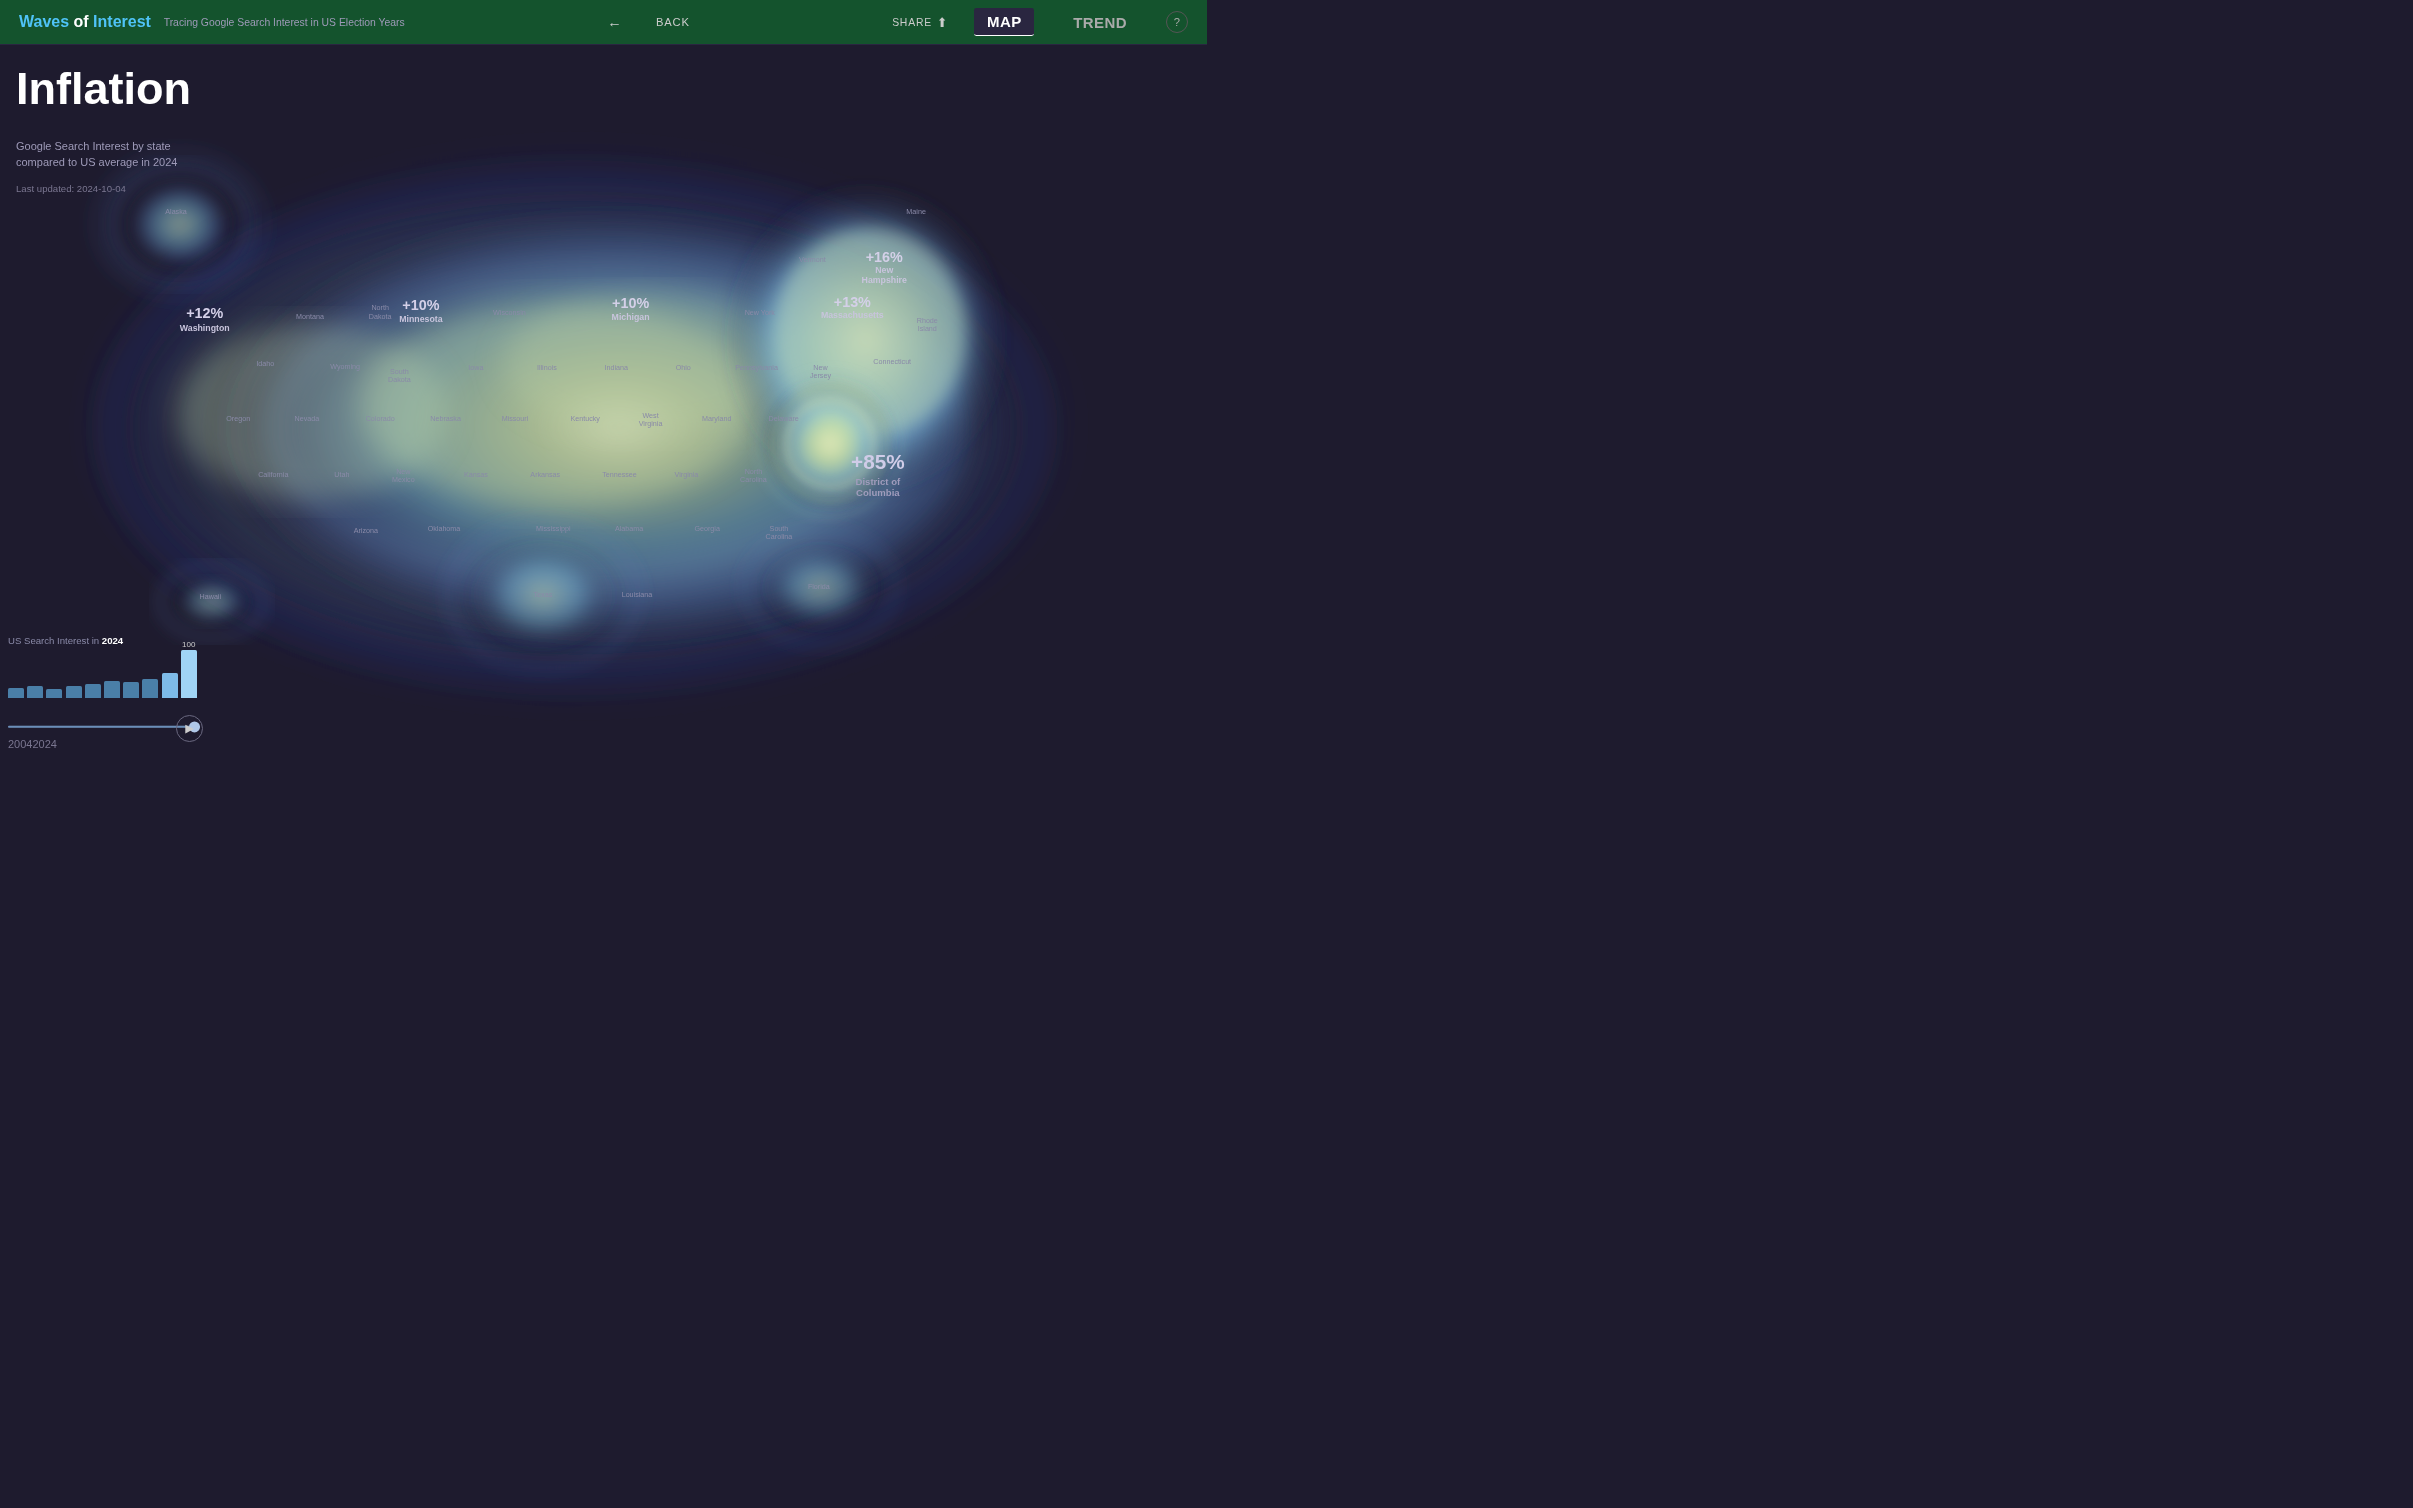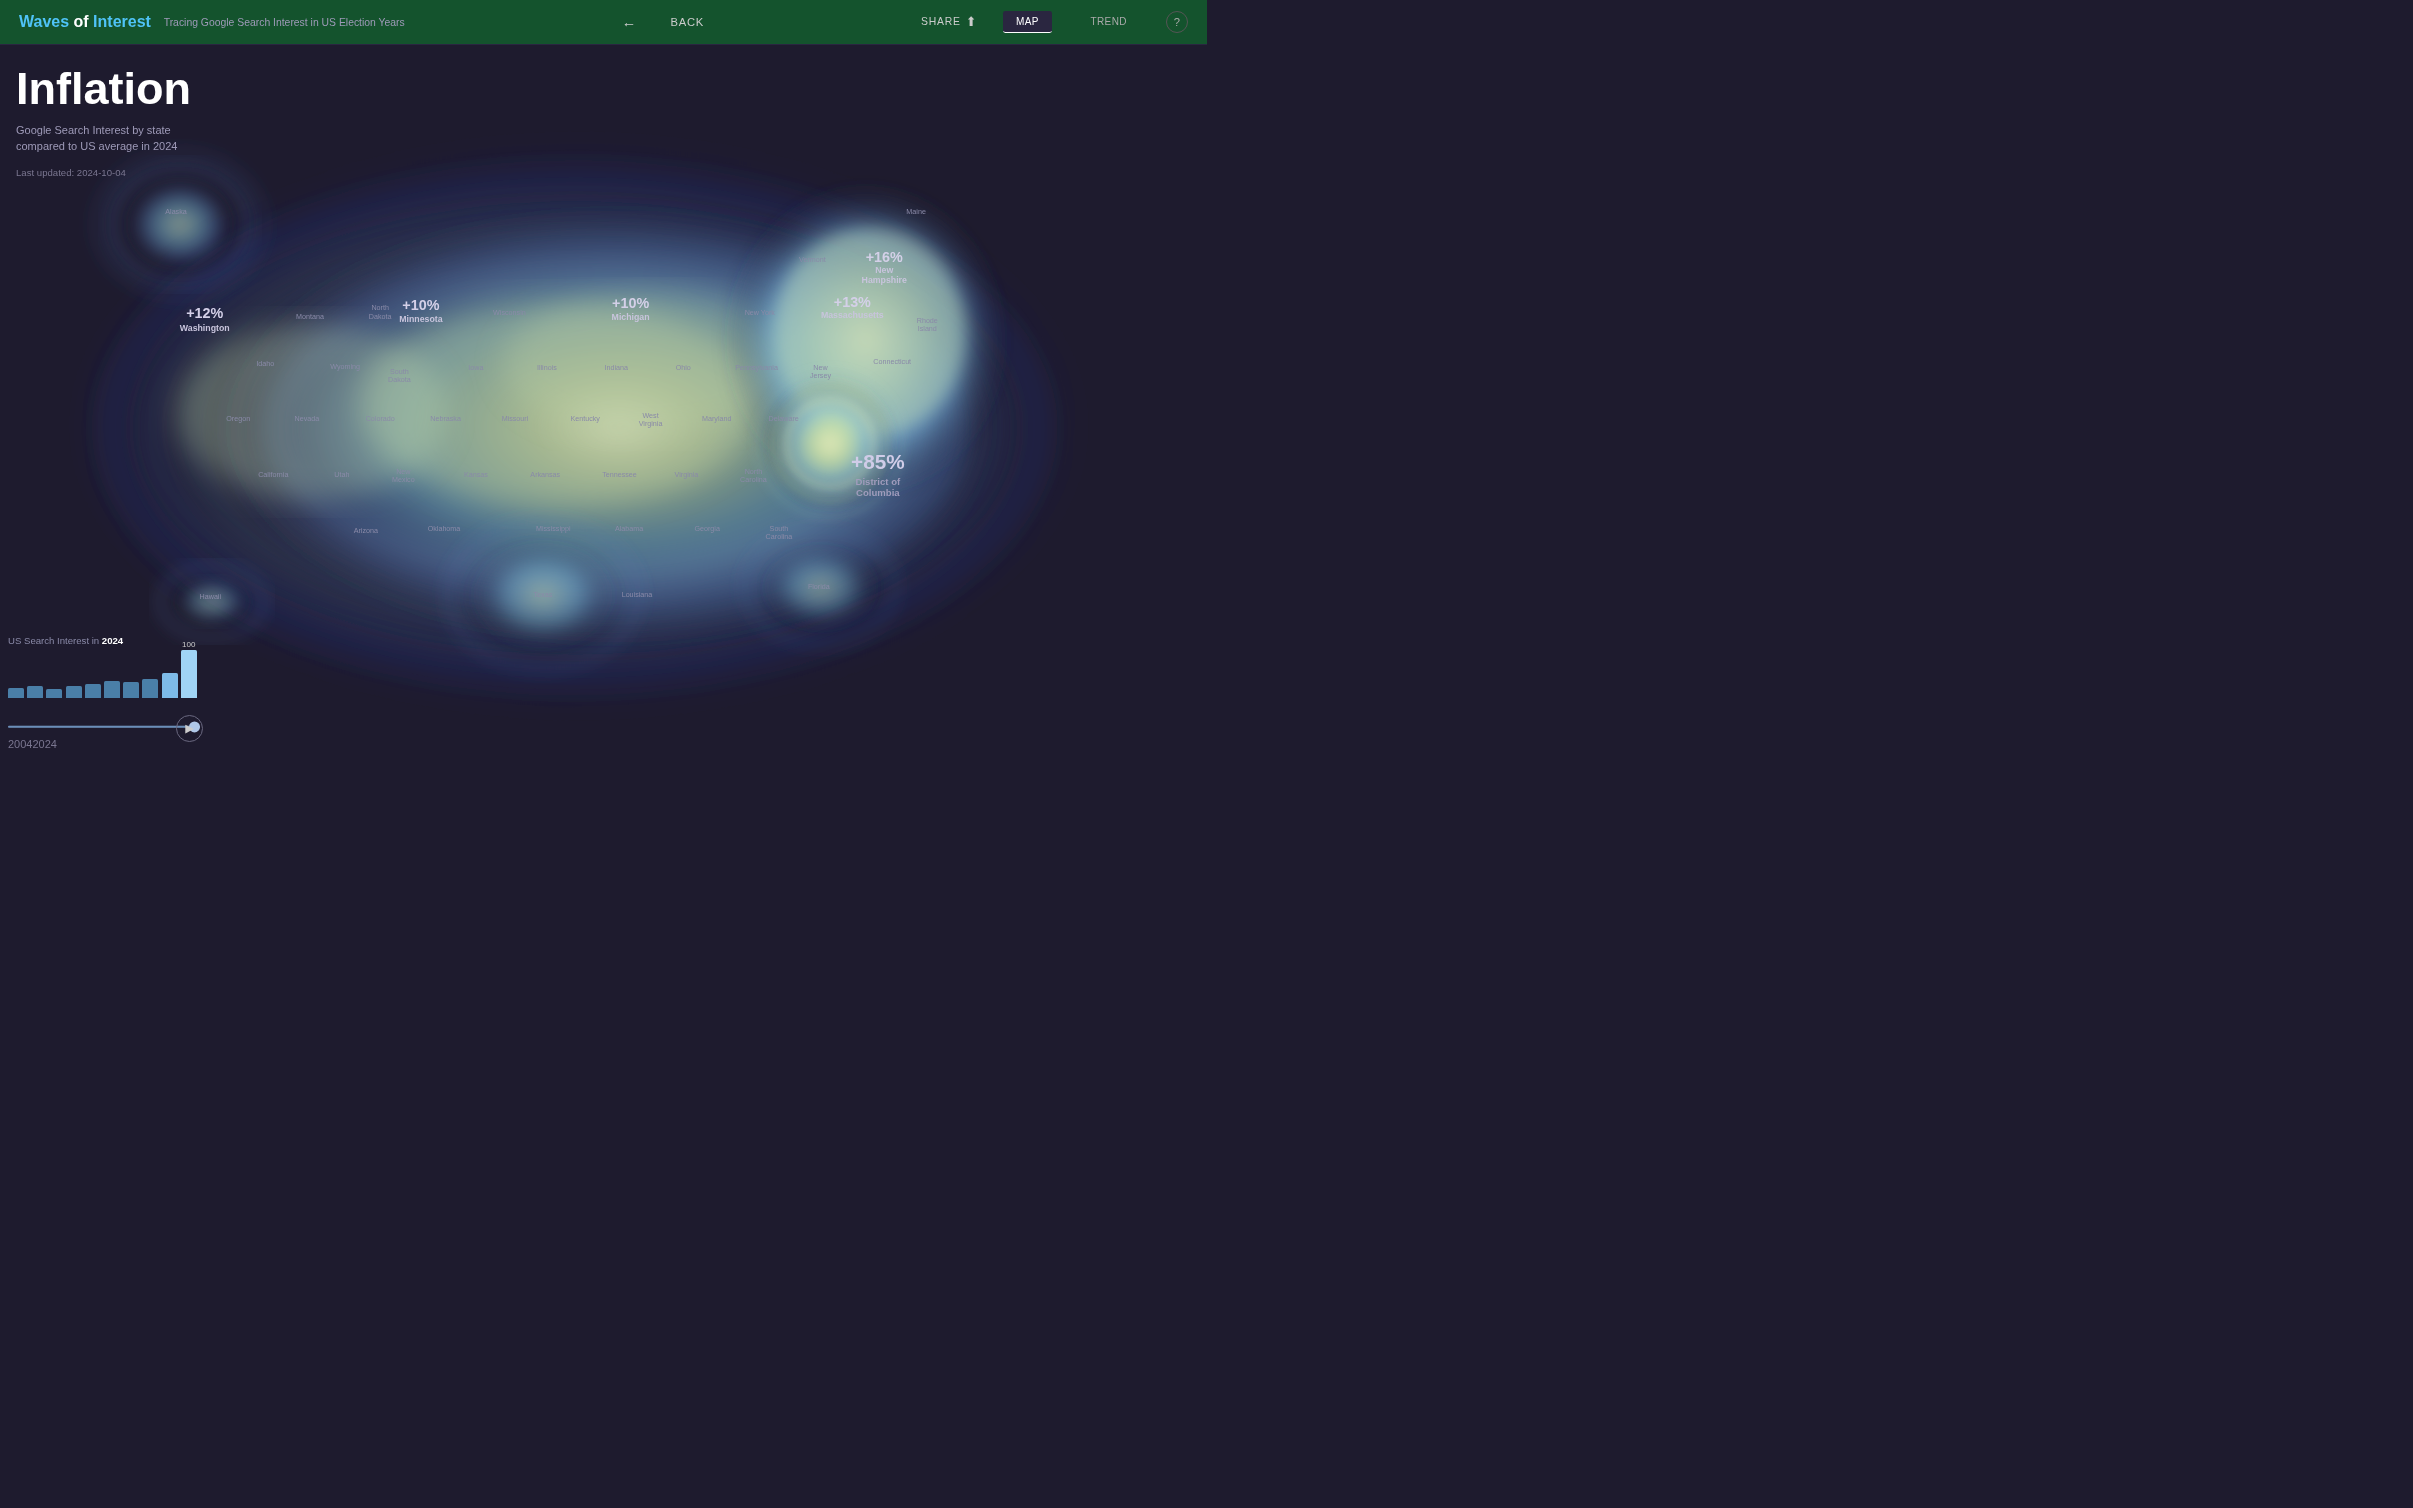--- a/index.html
+++ b/index.html
@@ -75,23 +75,23 @@
       letter-spacing: 0.8px;
     }
     .share-icon {
       font-size: 12.8px;
     }
     .tab-btn {
       padding: 4.8px 12.8px;
       border: none;
       background: none;
       color: #aaa;
-      font-size: 10px;
+      font-size: 15px;
       cursor: pointer;
-      font-weight: 400;
+      font-weight: 700;
       letter-spacing: 0.4px;
     }
     .tab-btn.active {
       color: #fff;
       border-bottom: 1.6px solid #fff;
       background: #2a2640;
       border-radius: 2.4px;
     }
     .help-btn {
       width: 22.3px;
@@ -122,21 +122,21 @@
       top: 0;
       width: 223px;
       padding: 19px 16px;
       z-index: 10;
     }
     .topic-title {
       font-size: 45px;
       font-weight: 700;
       color: #fff;
       line-height: 1.1;
-      margin-bottom: 8px;
+      margin-bottom: 24px;
     }
     .topic-desc {
       font-size: 11px;
       color: #9e9ab8;
       line-height: 1.5;
       margin-bottom: 12.8px;
     }
     .last-updated {
       font-size: 9.6px;
       color: #7a7690;

